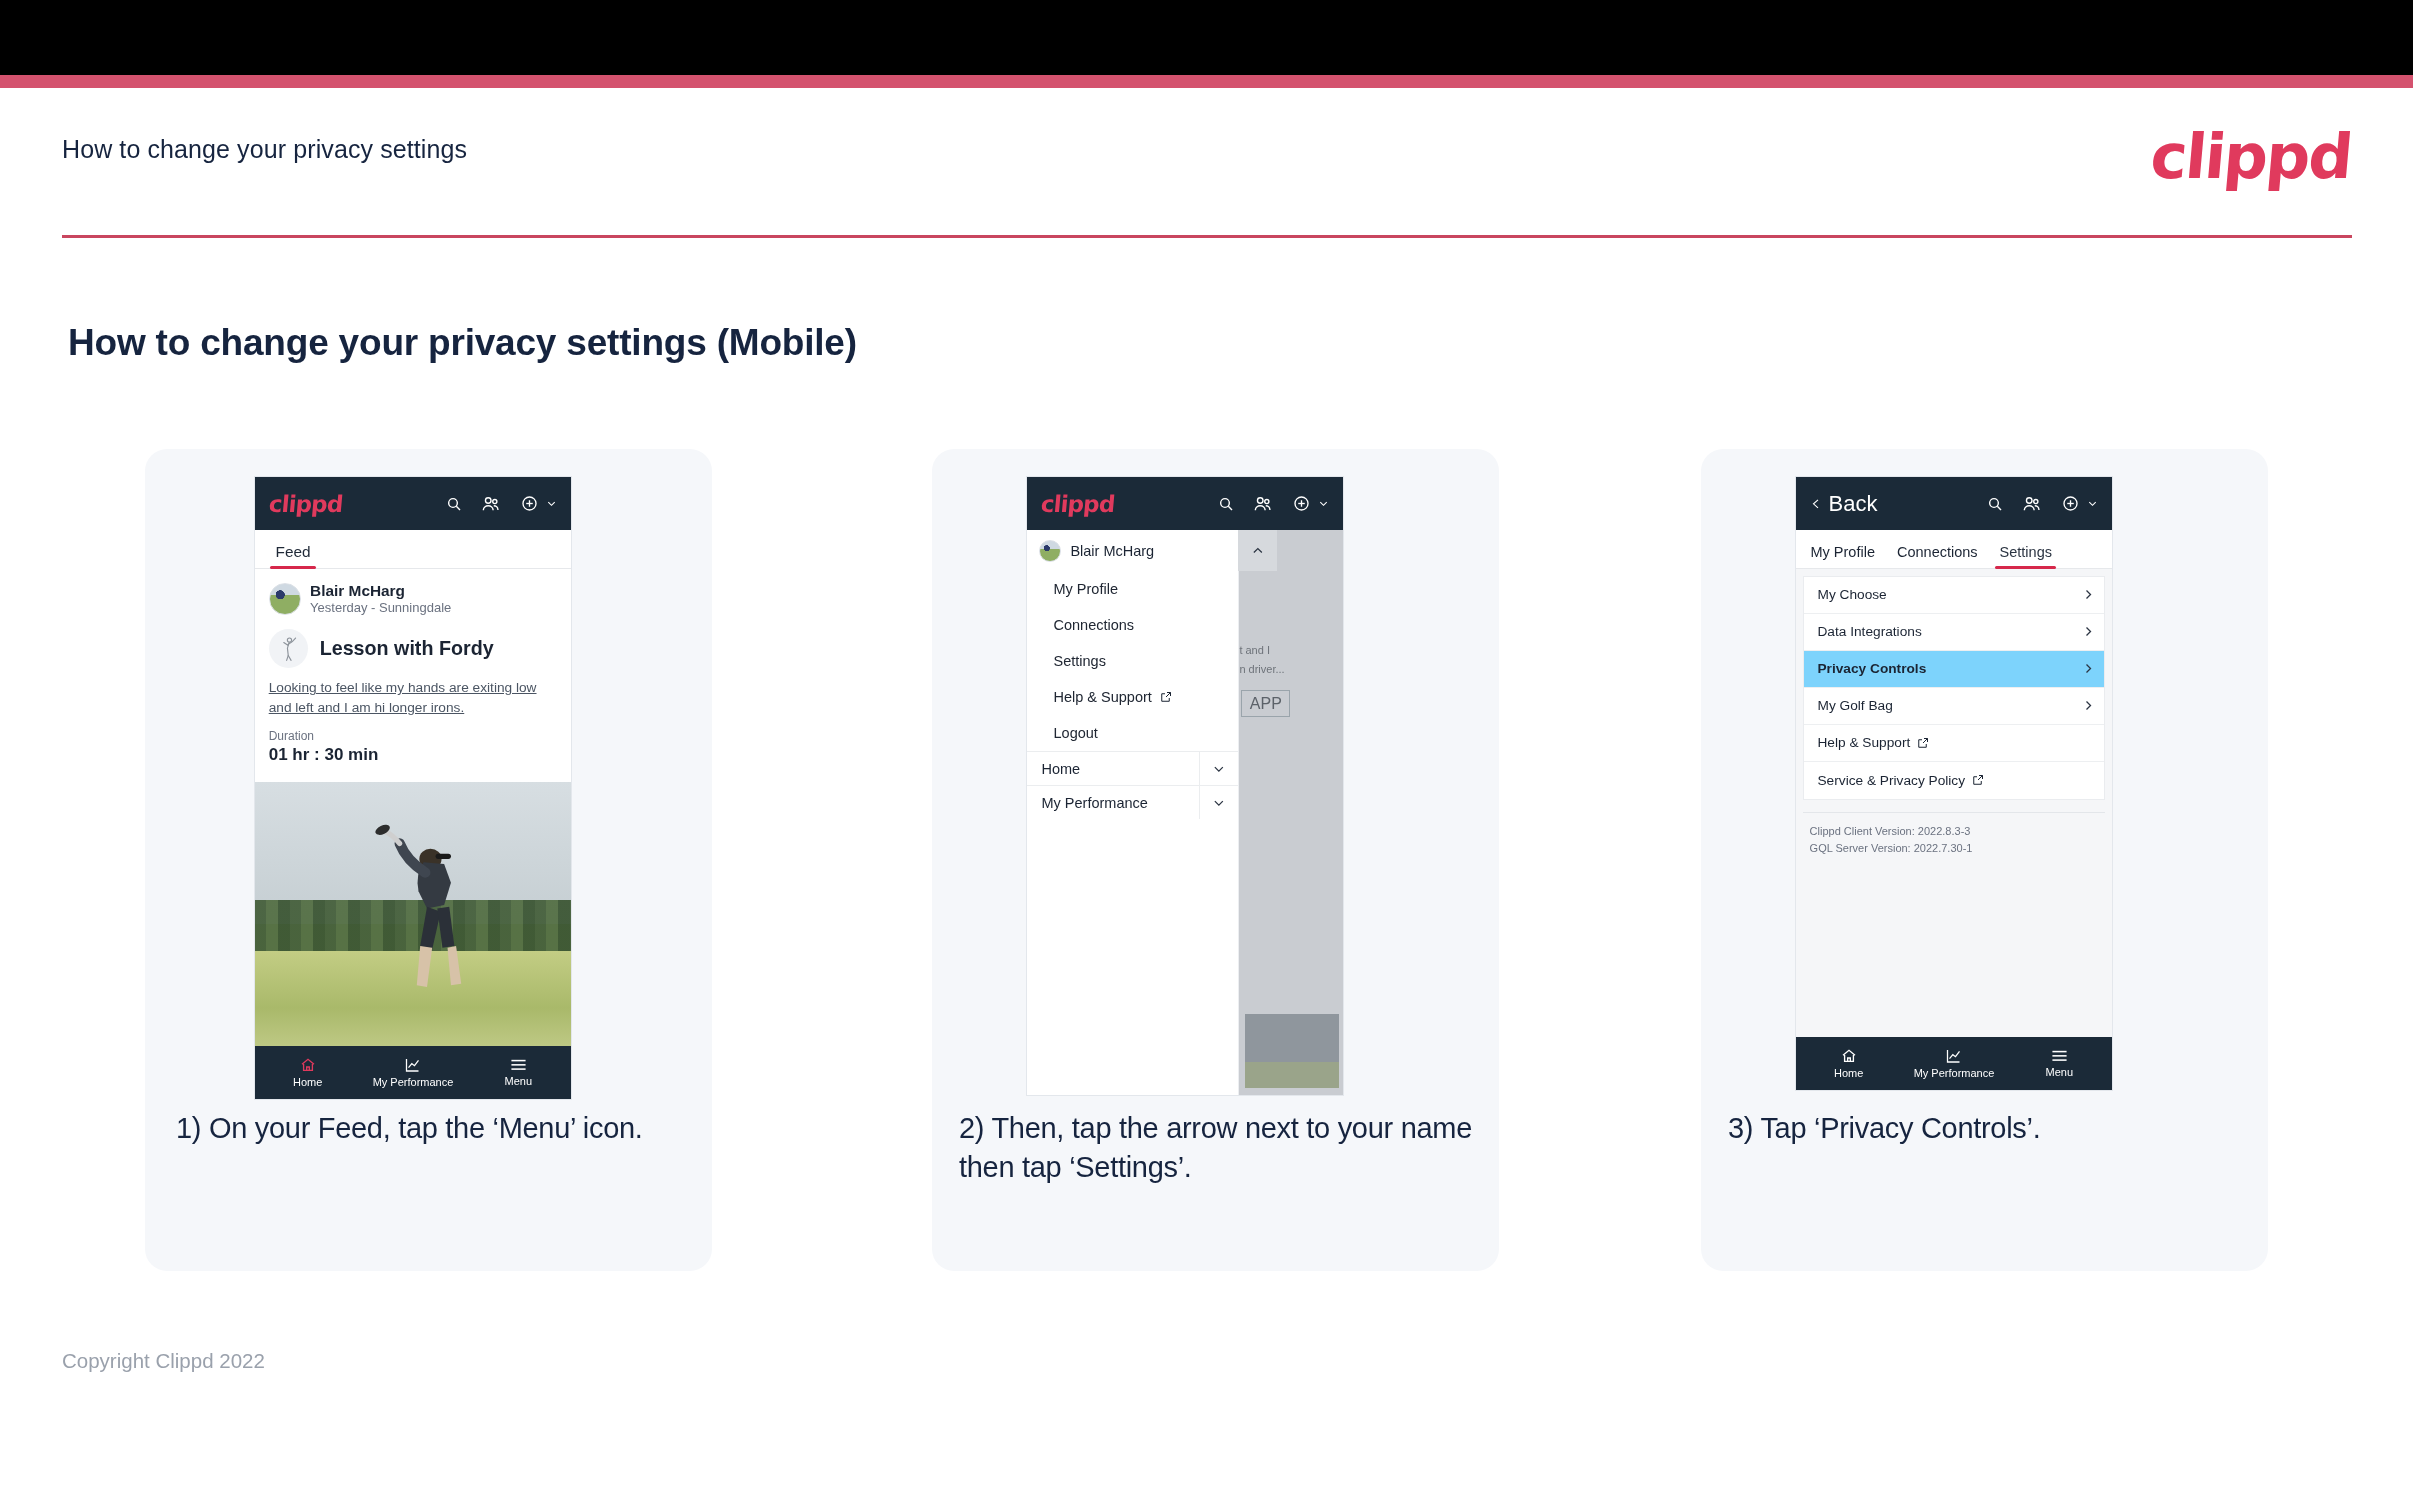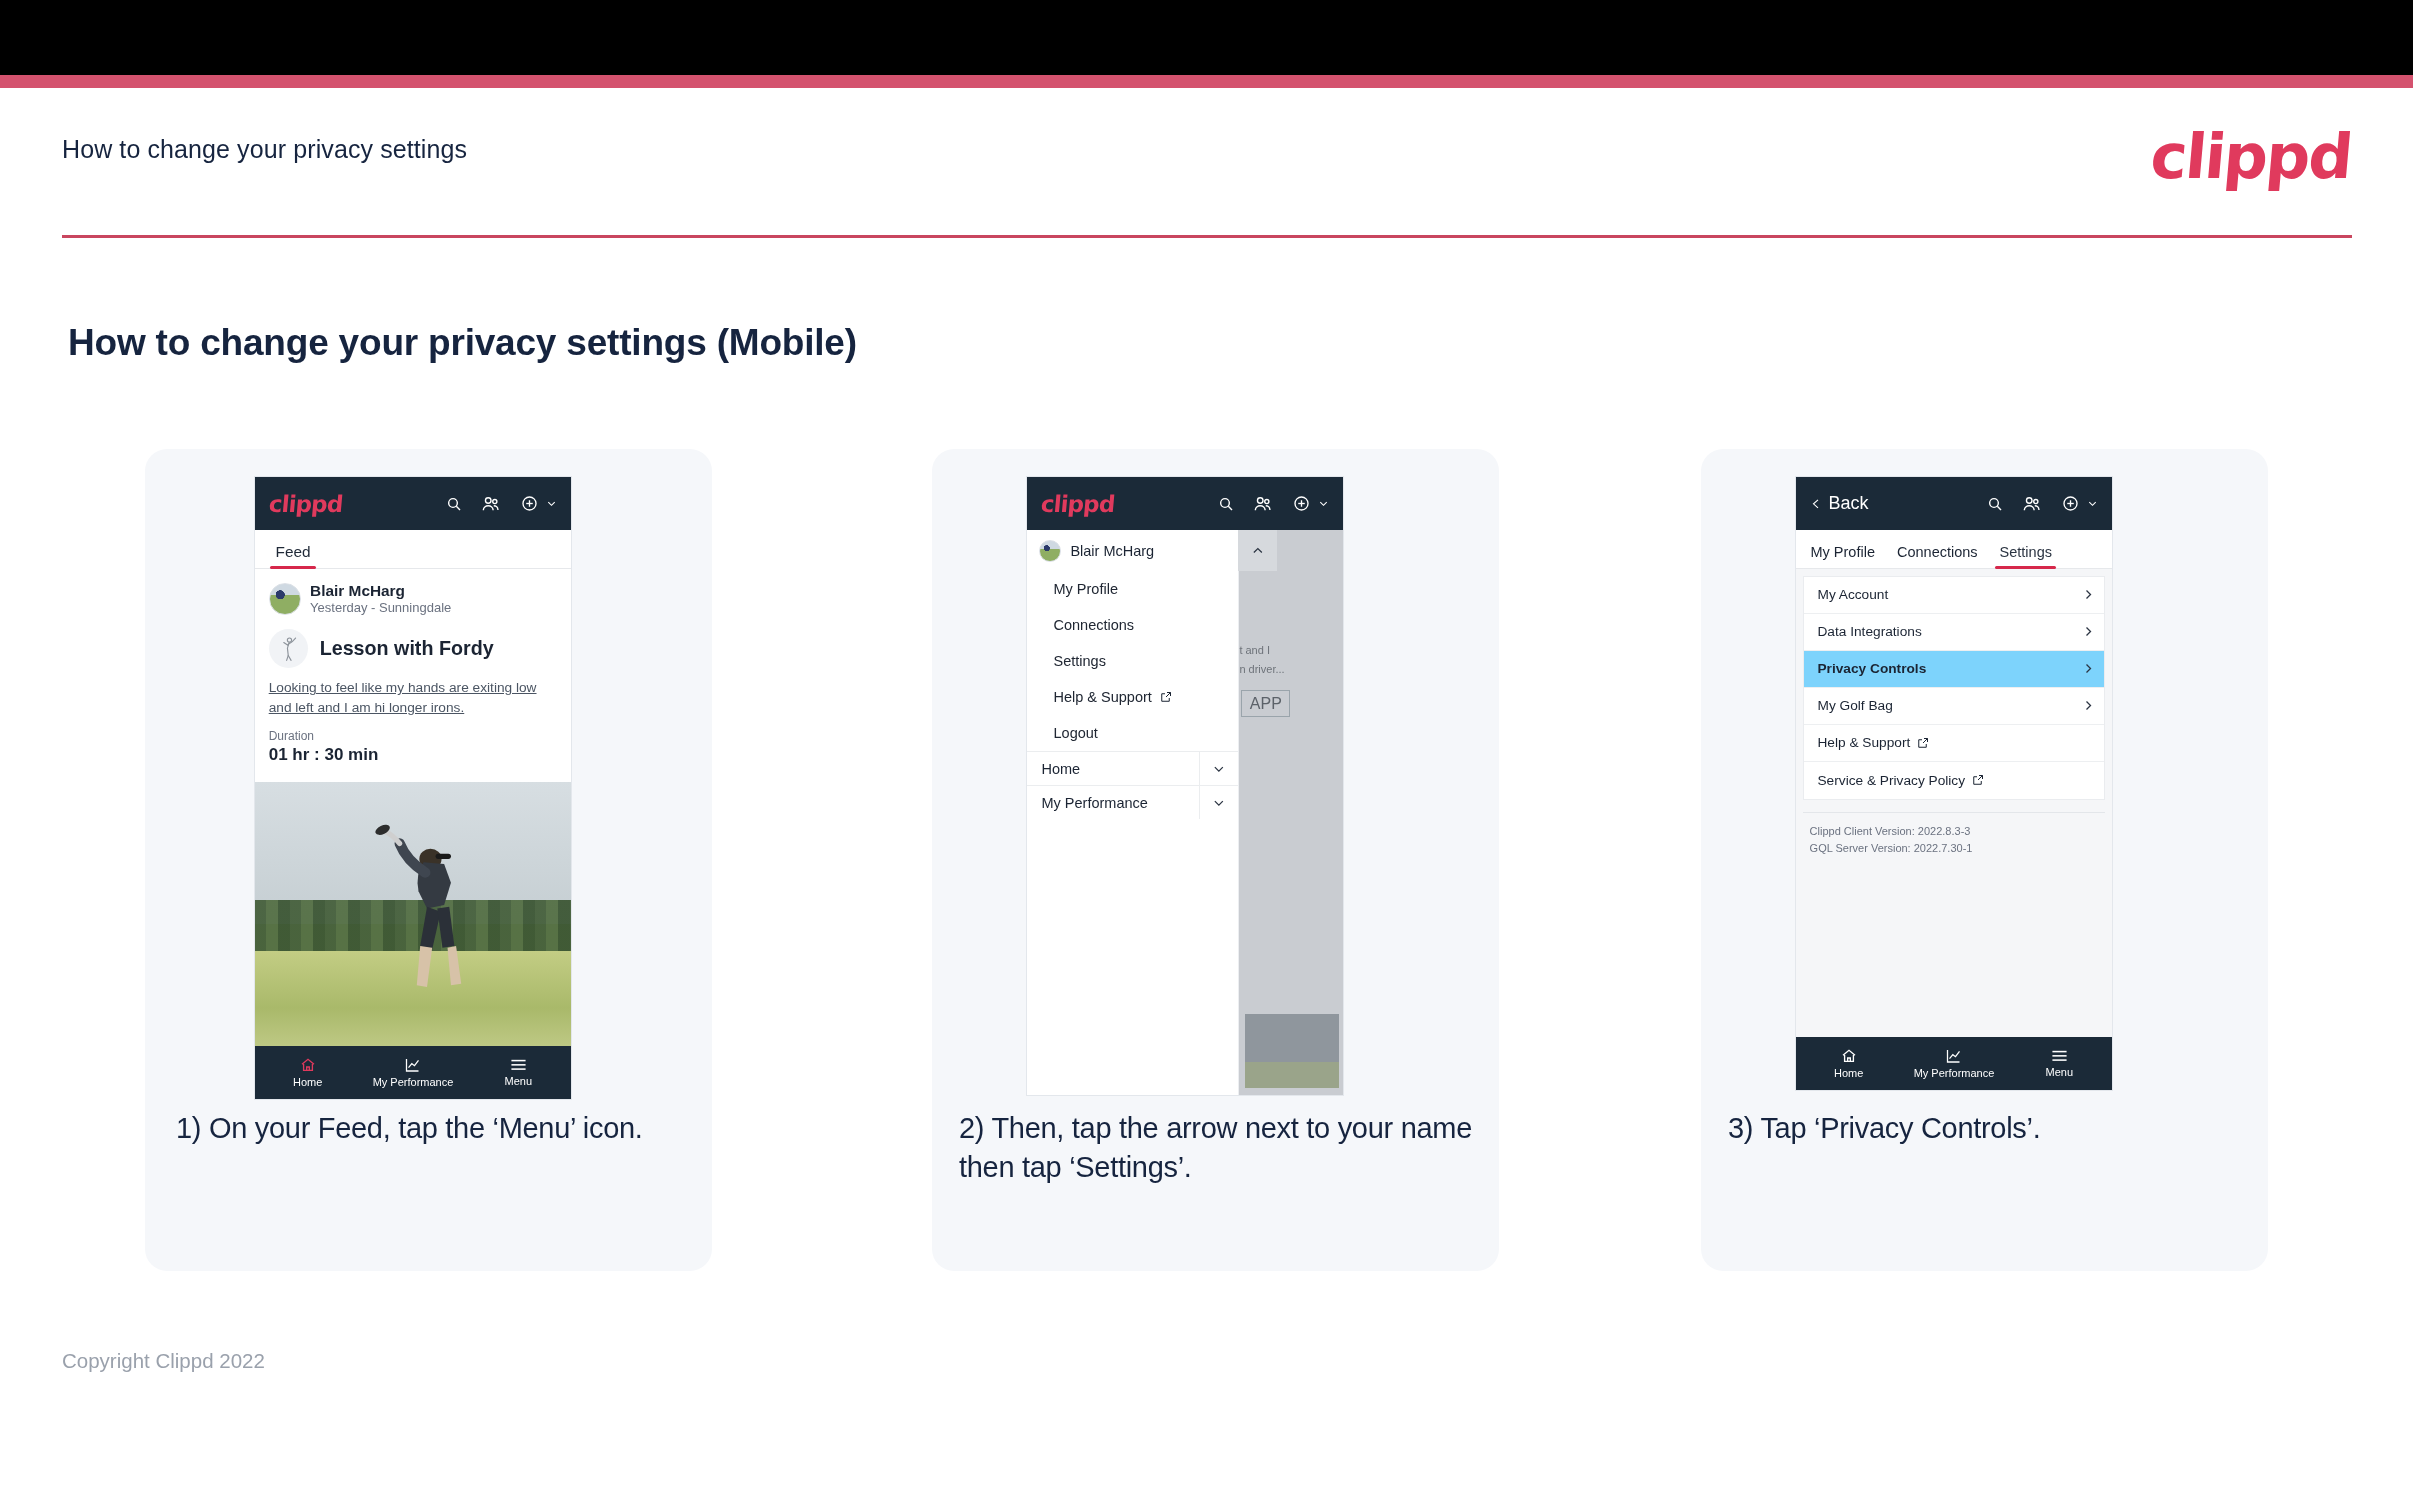--- a/index.html
+++ b/index.html
@@ -56,21 +56,21 @@
   .phone-3 { left: 94px; height: 615px; }
 
   .app-bar {
     height: 53px; background: #1b2a38; display: flex; align-items: center;
     padding: 0 13.7px; position: relative;
   }
   .app-logo {
     font-size: 23px; font-weight: 700; color: #e03a5d; letter-spacing: -0.9px;
     transform: skewX(-5deg); font-family: "DejaVu Sans", sans-serif;
   }
-  .app-back { display: flex; align-items: center; gap: 6.8px; color: #fff; font-size: 18px; }
+  .app-back { display: flex; align-items: center; gap: 6.8px; color: #fff; font-size: 22px; }
   .app-bar-icons { margin-left: auto; display: flex; align-items: center; gap: 20.5px; }
   .icn { display: inline-block; color: #ffffff; line-height: 0; }
   .icn svg { display: block; }
 
   
   .tabrow { height: 39px; display: flex; align-items: flex-end; border-bottom: 0.9px solid #e6e8eb; padding-left: 15.4px; }
   .tab { font-size: 15.4px; color: #4b5563; padding: 0 5.1px 6.8px 5.1px; position: relative; }
   .tab.active { color: #1f2937; }
   .tab.active::after { content: ""; position: absolute; left: 0; bottom: -0.9px; width: 100%; height: 3.4px; background: #d6284b; border-radius: 1.7px; }
 
@@ -445,21 +445,21 @@
 
         <div class="tabs3">
           <div class="tab3">My Profile</div>
           <div class="tab3">Connections</div>
           <div class="tab3 active">Settings</div>
         </div>
 
         <div class="set-wrap">
           <div class="set-list">
             <div class="set-row">
-              <span>My Account</span>
+              <span>My Choose</span>
               <span class="arrow icn">
                   <svg width="12" height="13" viewBox="0 0 24 24" fill="none" stroke="#2b3442" stroke-width="2.6">
                     <polyline points="9,4 17,12 9,20"></polyline>
                   </svg>
                 </span>
             </div>
             <div class="set-row">
               <span>Data Integrations</span>
               <span class="arrow icn">
                   <svg width="12" height="13" viewBox="0 0 24 24" fill="none" stroke="#2b3442" stroke-width="2.6">

